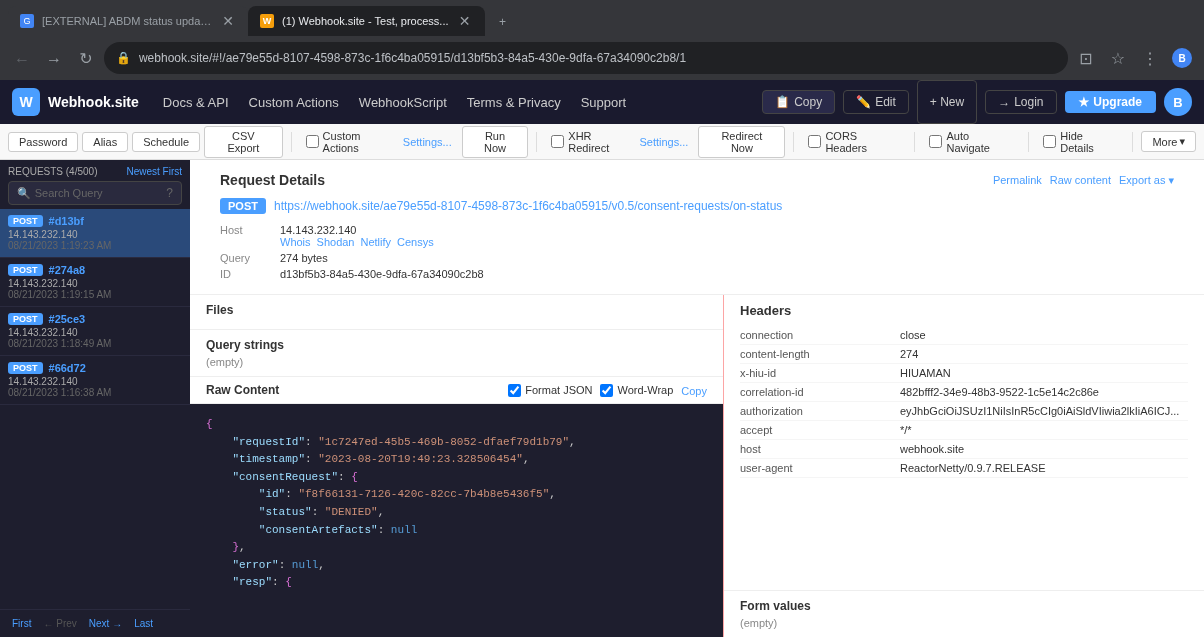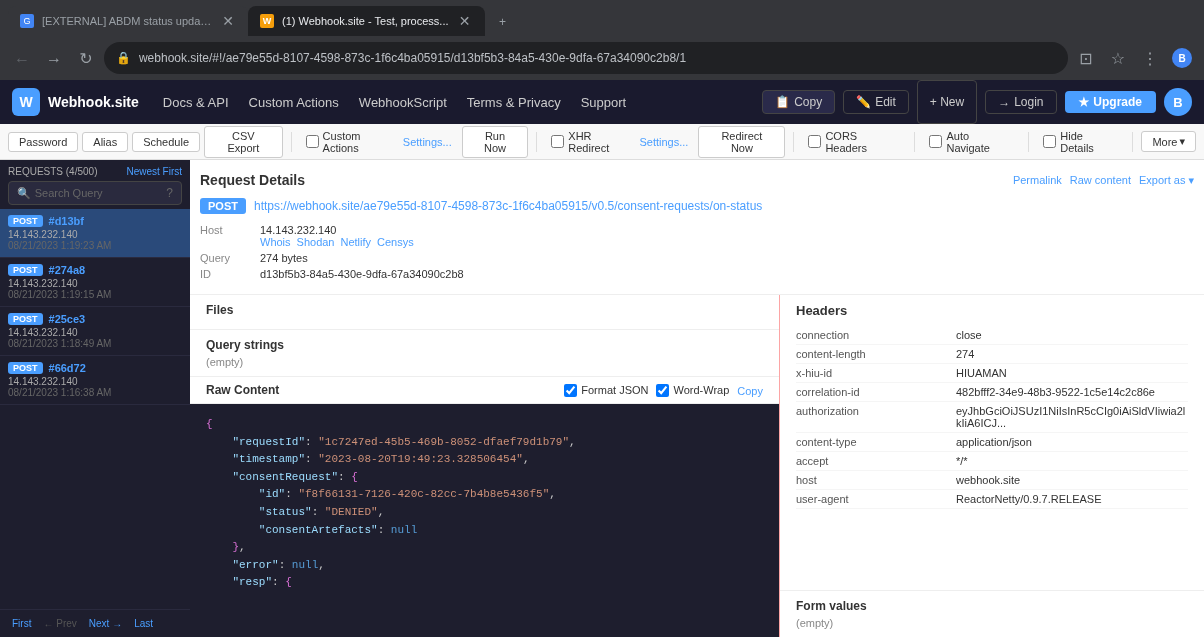--- a/index.html
+++ b/index.html
@@ -73,21 +73,21 @@
 
     
     .sidebar-pagination { padding: 6px 8px; border-top: 1px solid #2a2a3e; display: flex; align-items: center; gap: 4px; }
     .page-btn { color: #4a9eff; font-size: 10px; cursor: pointer; padding: 2px 4px; }
     .page-btn.disabled { color: #555; cursor: default; }
 
     
     .content-area { flex: 1; display: flex; flex-direction: column; overflow: hidden; background: #fff; }
 
     
-    .request-details { padding: 12px 10px; border-bottom: 1px solid #eee; }
+    .request-details { padding: 12px 30px; border-bottom: 1px solid #eee; }
     .section-title-row { display: flex; align-items: center; justify-content: space-between; margin-bottom: 10px; }
     .section-title { font-size: 14px; font-weight: 600; color: #333; }
     .section-actions { display: flex; gap: 8px; }
     .action-link { color: #4a9eff; font-size: 11px; cursor: pointer; text-decoration: none; }
     .post-url-row { display: flex; align-items: center; gap: 8px; margin-bottom: 8px; }
     .post-badge-lg { background: #4a9eff; color: white; font-size: 11px; font-weight: 700; padding: 2px 8px; border-radius: 3px; }
     .url-link { color: #4a9eff; font-size: 12px; text-decoration: none; word-break: break-all; }
     .detail-table { width: 100%; }
     .detail-row { display: flex; align-items: baseline; padding: 2px 0; }
     .detail-label { color: #888; font-size: 11px; width: 60px; flex-shrink: 0; }
@@ -97,21 +97,21 @@
     .lookup-link { color: #4a9eff; font-size: 11px; text-decoration: none; cursor: pointer; }
 
     
     .subsection { padding: 8px 16px; border-bottom: 1px solid #eee; }
     .subsection-title { font-size: 12px; font-weight: 600; color: #333; margin-bottom: 4px; }
     .empty-value { color: #888; font-size: 11px; }
 
     
     .two-col { display: flex; flex: 1; overflow: hidden; }
     .left-col { flex: 1; display: flex; flex-direction: column; overflow: hidden; border-right: 1px solid #fca5a5; }
-    .right-col { width: 424px; flex-shrink: 0; display: flex; flex-direction: column; overflow: hidden; }
+    .right-col { width: 480px; flex-shrink: 0; display: flex; flex-direction: column; overflow: hidden; }
 
     
     .headers-section { padding: 8px 16px; flex: 1; overflow-y: auto; }
     .headers-title { font-size: 13px; font-weight: 600; color: #333; margin-bottom: 8px; }
     .header-row { display: flex; padding: 3px 0; border-bottom: 1px solid #f5f5f5; }
     .header-name { color: #555; font-size: 11px; width: 160px; flex-shrink: 0; font-weight: 500; }
     .header-value { color: #333; font-size: 11px; flex: 1; word-break: break-all; }
 
     
     .form-values-section { padding: 8px 16px; border-top: 1px solid #eee; }
@@ -404,24 +404,20 @@
                 </div>
                 <div class="header-row">
                   <span class="header-name">correlation-id</span>
                   <span class="header-value">482bfff2-34e9-48b3-9522-1c5e14c2c86e</span>
                 </div>
                 <div class="header-row">
                   <span class="header-name">authorization</span>
                   <span class="header-value">eyJhbGciOiJSUzI1NiIsInR5cCIg0iAiSldVIiwia2lkIiA6ICJ...</span>
                 </div>
                 <div class="header-row">
-                  <span class="header-name">content-type</span>
-                  <span class="header-value">application/json</span>
-                </div>
-                <div class="header-row">
                   <span class="header-name">accept</span>
                   <span class="header-value">*/*</span>
                 </div>
                 <div class="header-row">
                   <span class="header-name">host</span>
                   <span class="header-value">webhook.site</span>
                 </div>
                 <div class="header-row">
                   <span class="header-name">user-agent</span>
                   <span class="header-value">ReactorNetty/0.9.7.RELEASE</span>

